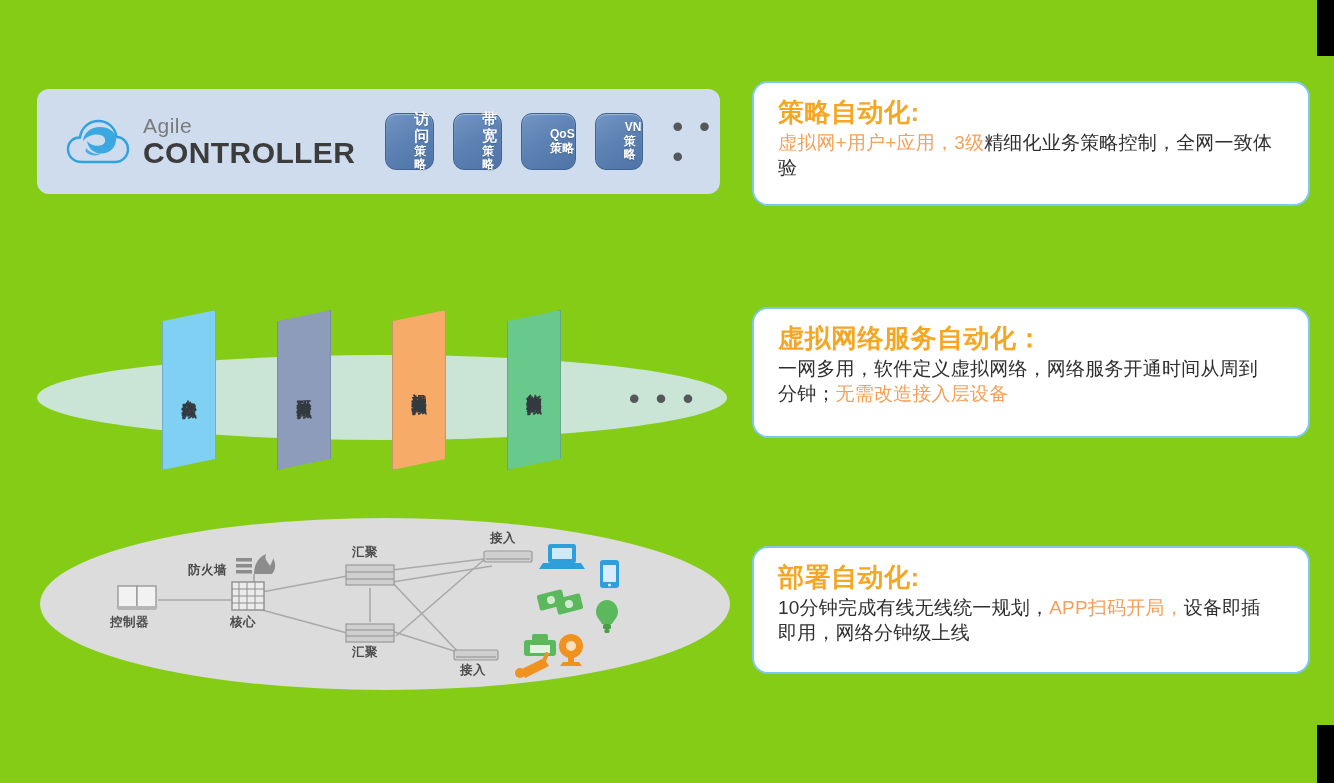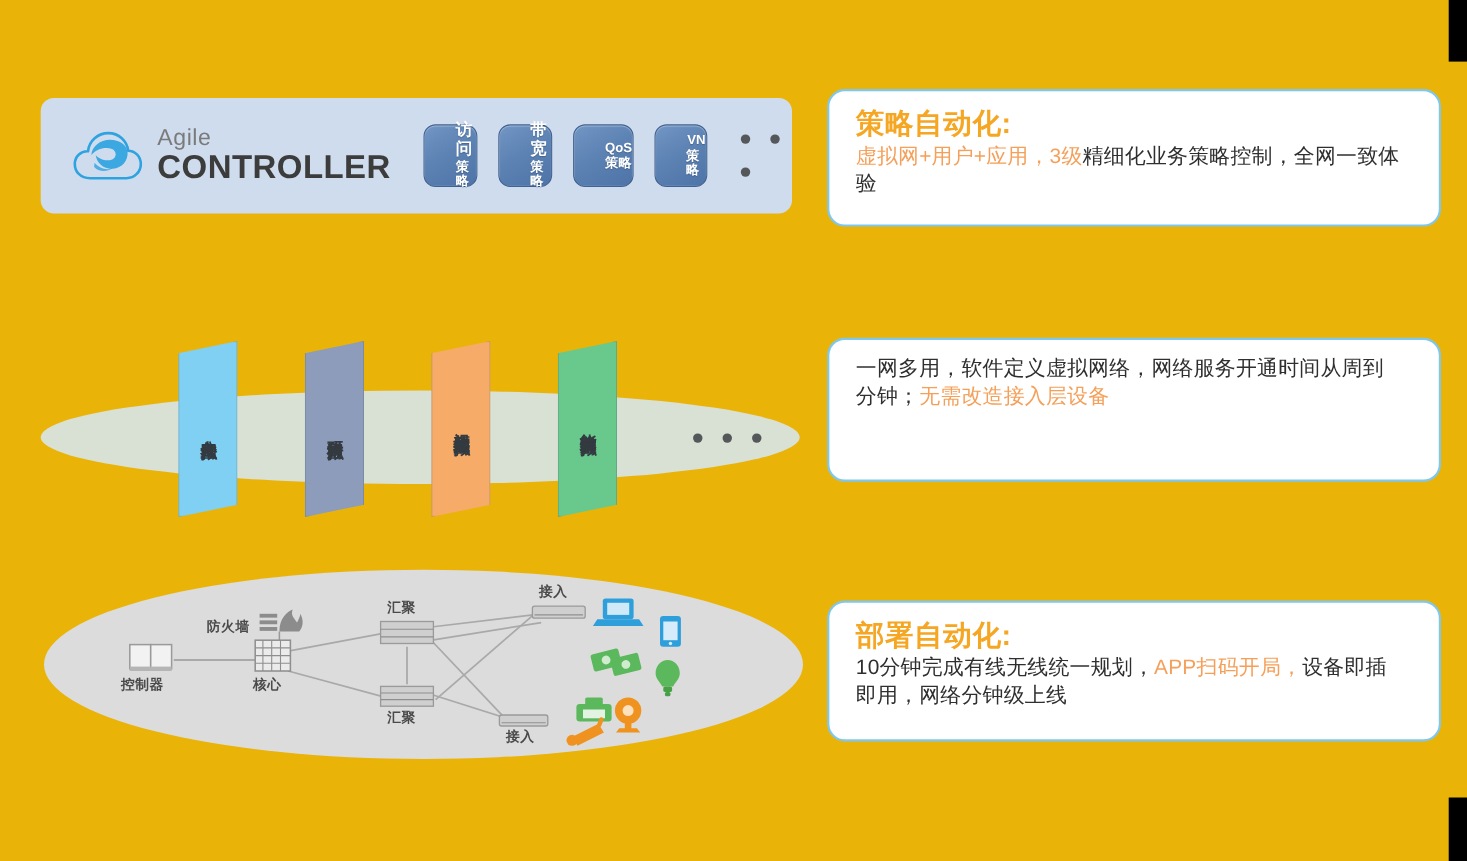--- a/index.html
+++ b/index.html
@@ -7,21 +7,21 @@
     margin: 0; padding: 0;
     width: 1334px; height: 783px;
     background: #ffffff;
     font-family: "Liberation Sans", "DejaVu Sans", sans-serif;
     overflow: hidden;
   }
   #stage {
     position: relative;
     width: 1334px;
     height: 783px;
-    background: #eab308;
+    background: #84cc16;
   }
 
   
   .edge-bar {
     position: absolute;
     right: 0;
     width: 17px;
     background: #000000;
   }
   .edge-bar.top { top: 0; height: 56px; }
@@ -377,20 +377,21 @@
     <div class="topo-text" style="left:450px; top:12px;">接入</div>
     <div class="topo-text" style="left:420px; top:144px;">接入</div>
   </div>
 
   <div class="card card1">
     <div class="card-title">策略自动化:</div>
     <div class="card-body"><span class="hl">虚拟网+用户+应用，3级</span><span>精细化业务策略控制，全网一致体验</span></div>
   </div>
 
   <div class="card card2">
+    <div class="card-title">虚拟网络服务自动化：</div>
     <div class="card-body"><span>一网多用，软件定义虚拟网络，网络服务开通时间从周到分钟；</span><span class="hl">无需改造接入层设备</span></div>
   </div>
 
   <div class="card card3">
     <div class="card-title">部署自动化:</div>
     <div class="card-body"><span>10分钟完成有线无线统一规划，</span><span class="hl">APP扫码开局，</span><span>设备即插即用，网络分钟级上线</span></div>
   </div>
 
 </div>
 

